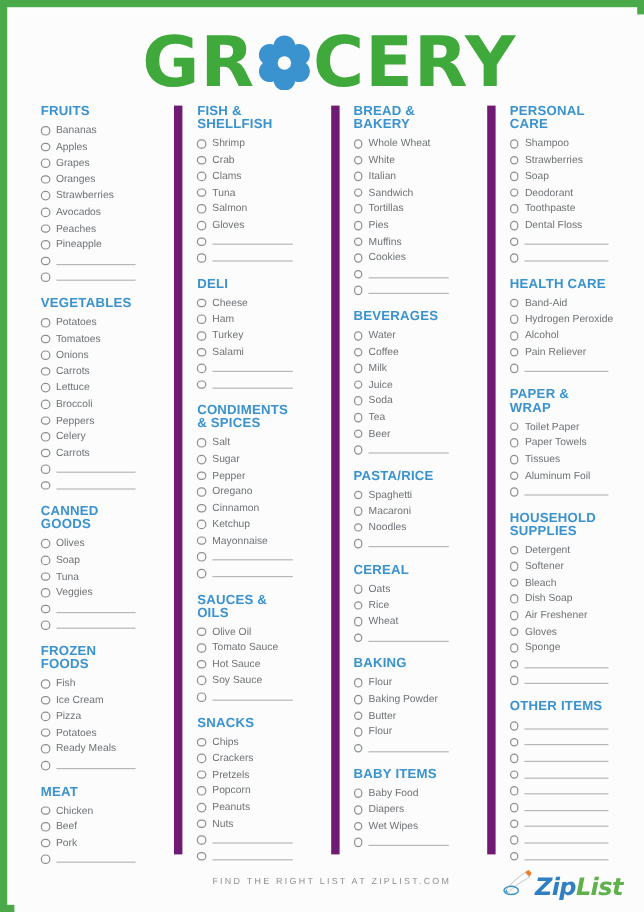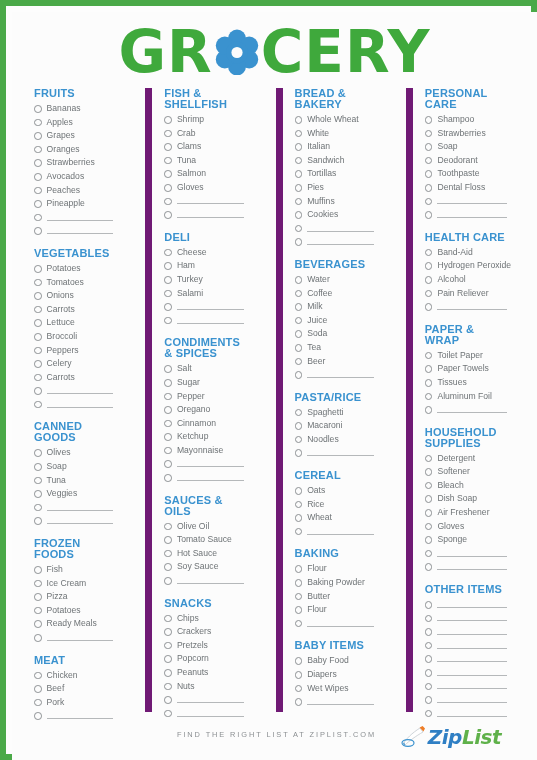--- a/index.html
+++ b/index.html
@@ -144,24 +144,24 @@
   .footer-text {
     font-size: 7.4px;
     letter-spacing: 1.9px;
     color: #8b8f92;
     text-transform: uppercase;
     margin-right: 0;
     font-family: "Liberation Sans", sans-serif;
   }
   .ziplist {
     position: absolute;
-    right: 36px;
+    right: 18px;
     bottom: 9px;
     display: flex;
-    align-items: flex-start;
+    align-items: flex-end;
   }
   .zl-zip {
     font-size: 20px;
     font-weight: bold;
     font-style: italic;
     color: #2f7fc4;
     font-family: "DejaVu Sans", sans-serif;
     letter-spacing: -0.5px;
   }
   .zl-list {

